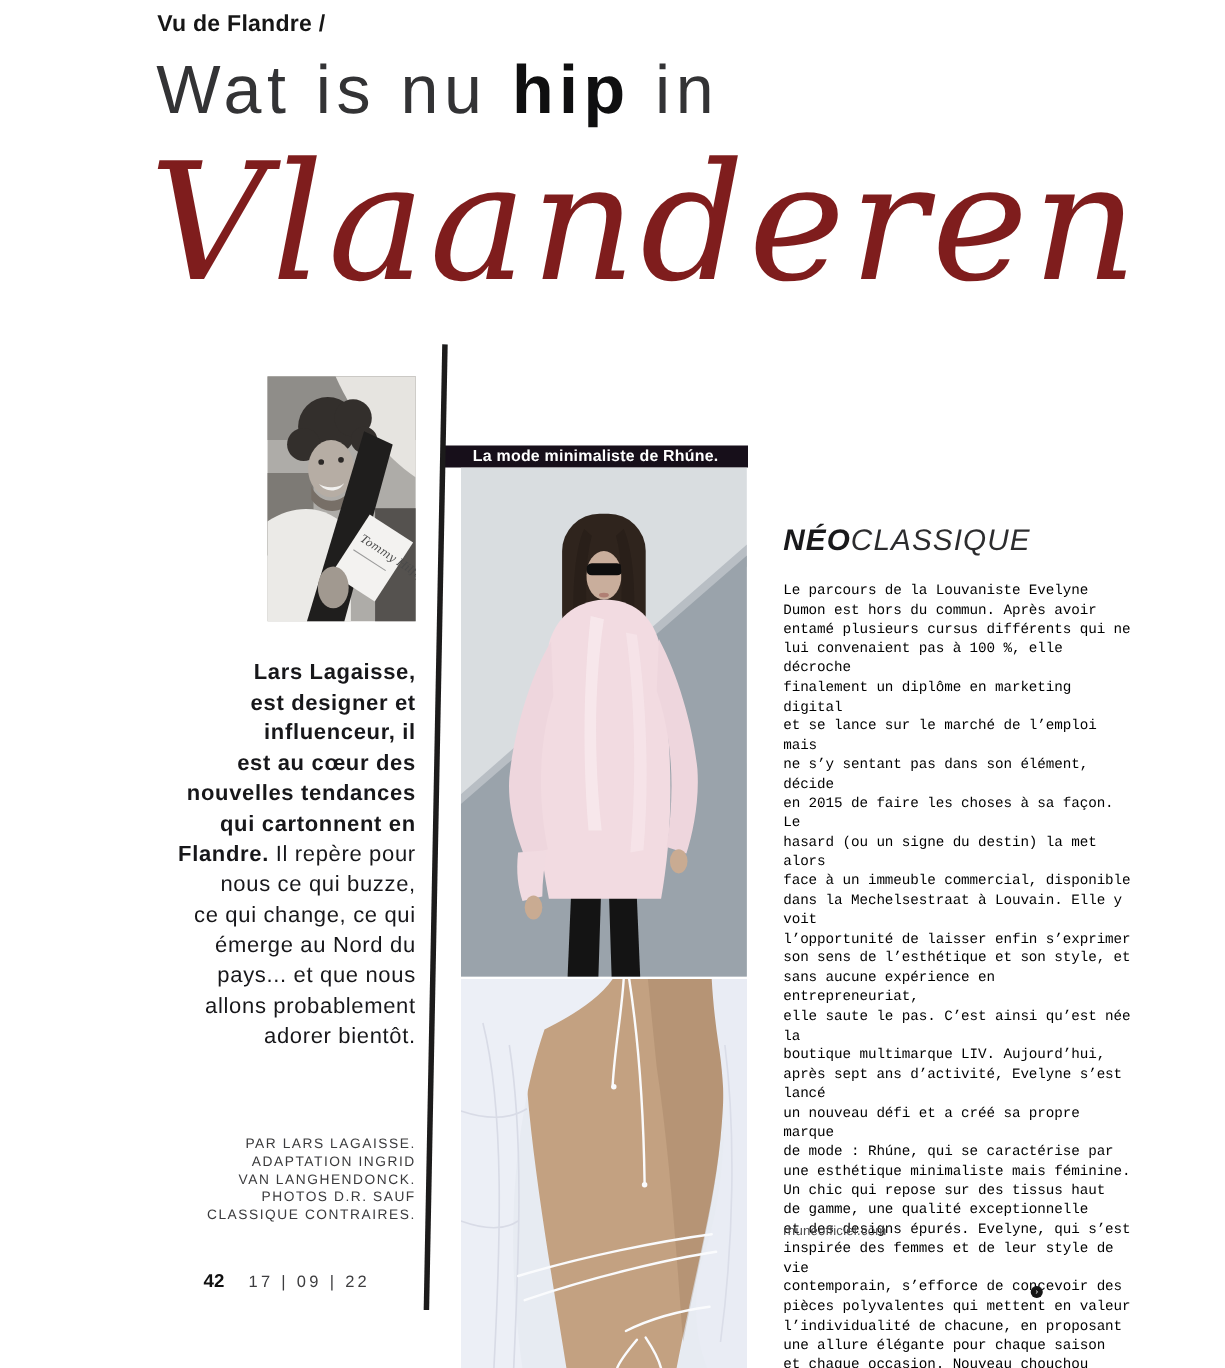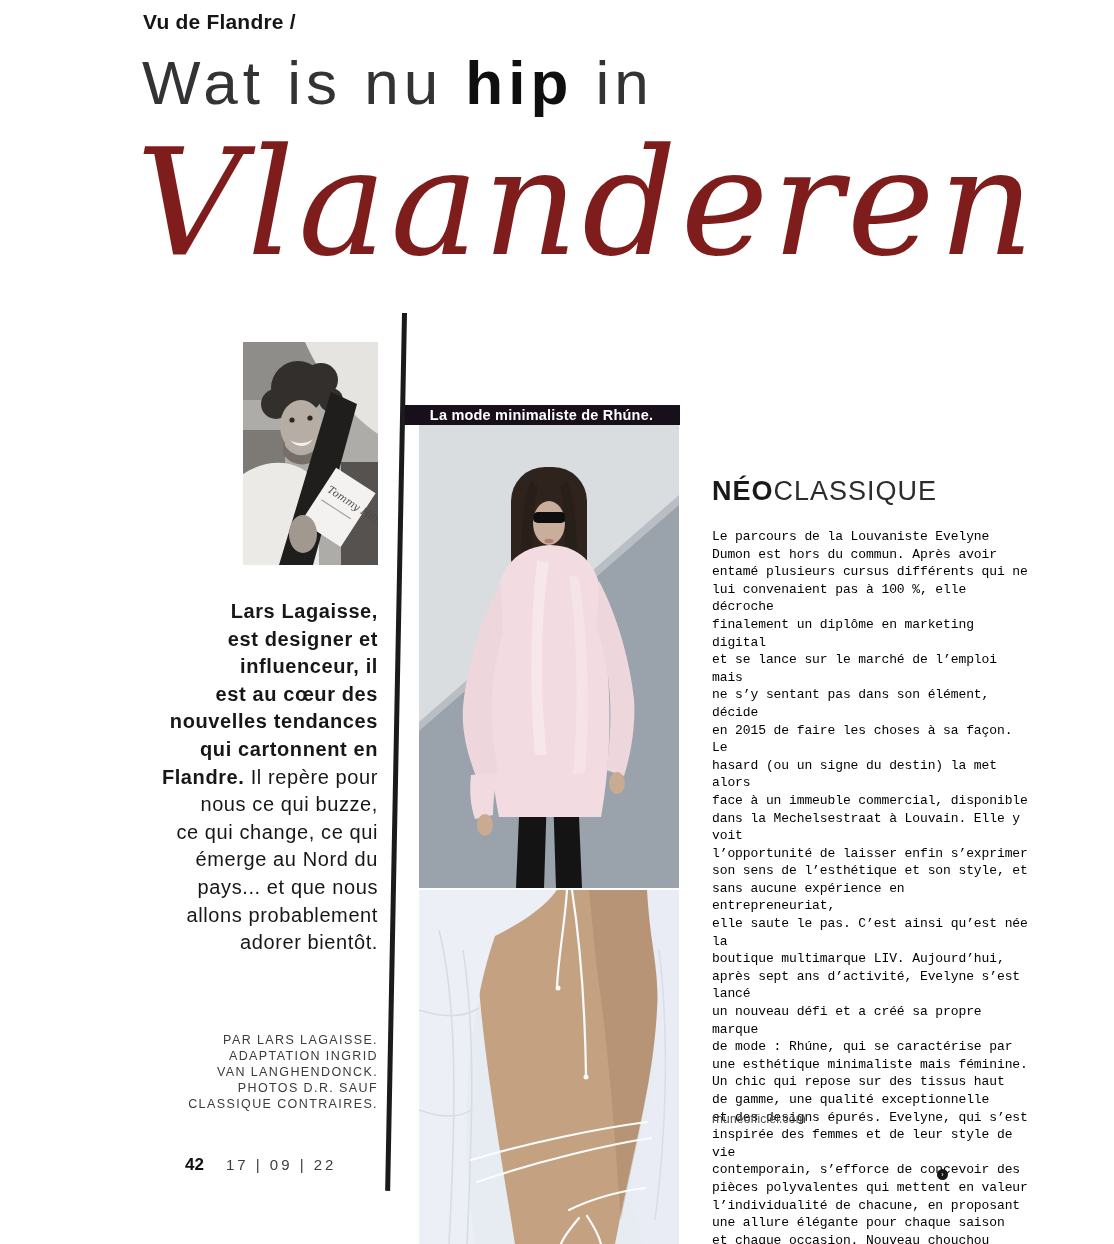--- a/index.html
+++ b/index.html
@@ -57,21 +57,21 @@
   }
   .footer{
     position:absolute;left:140px;top:1155px;
     display:flex;align-items:baseline;gap:22px;
   }
   .page-number{font-size:17px;font-weight:bold;color:#111;margin-left:45px;}
   .issue-date{font-size:15px;letter-spacing:3px;color:#3d3d3f;}
   
   .article-heading{
     position:absolute;left:712px;top:476px;
-    font-size:27px;letter-spacing:1px;color:#19191b;white-space:nowrap;
+    font-size:27px;letter-spacing:1px;color:#19191b;white-space:nowrap;font-style:italic;
   }
   .article-heading .h-bold{font-weight:bold;}
   .article-heading .h-light{font-weight:normal;color:#2c2c2e;}
   .article-body{
     position:absolute;left:712px;top:528px;width:320px;
     white-space:pre-line;
     font-size:13px;line-height:17.6px;letter-spacing:-.1px;color:#000000;font-family:Liberation Mono, monospace;
   }
   .article-link{
     position:absolute;left:712px;top:1112px;

